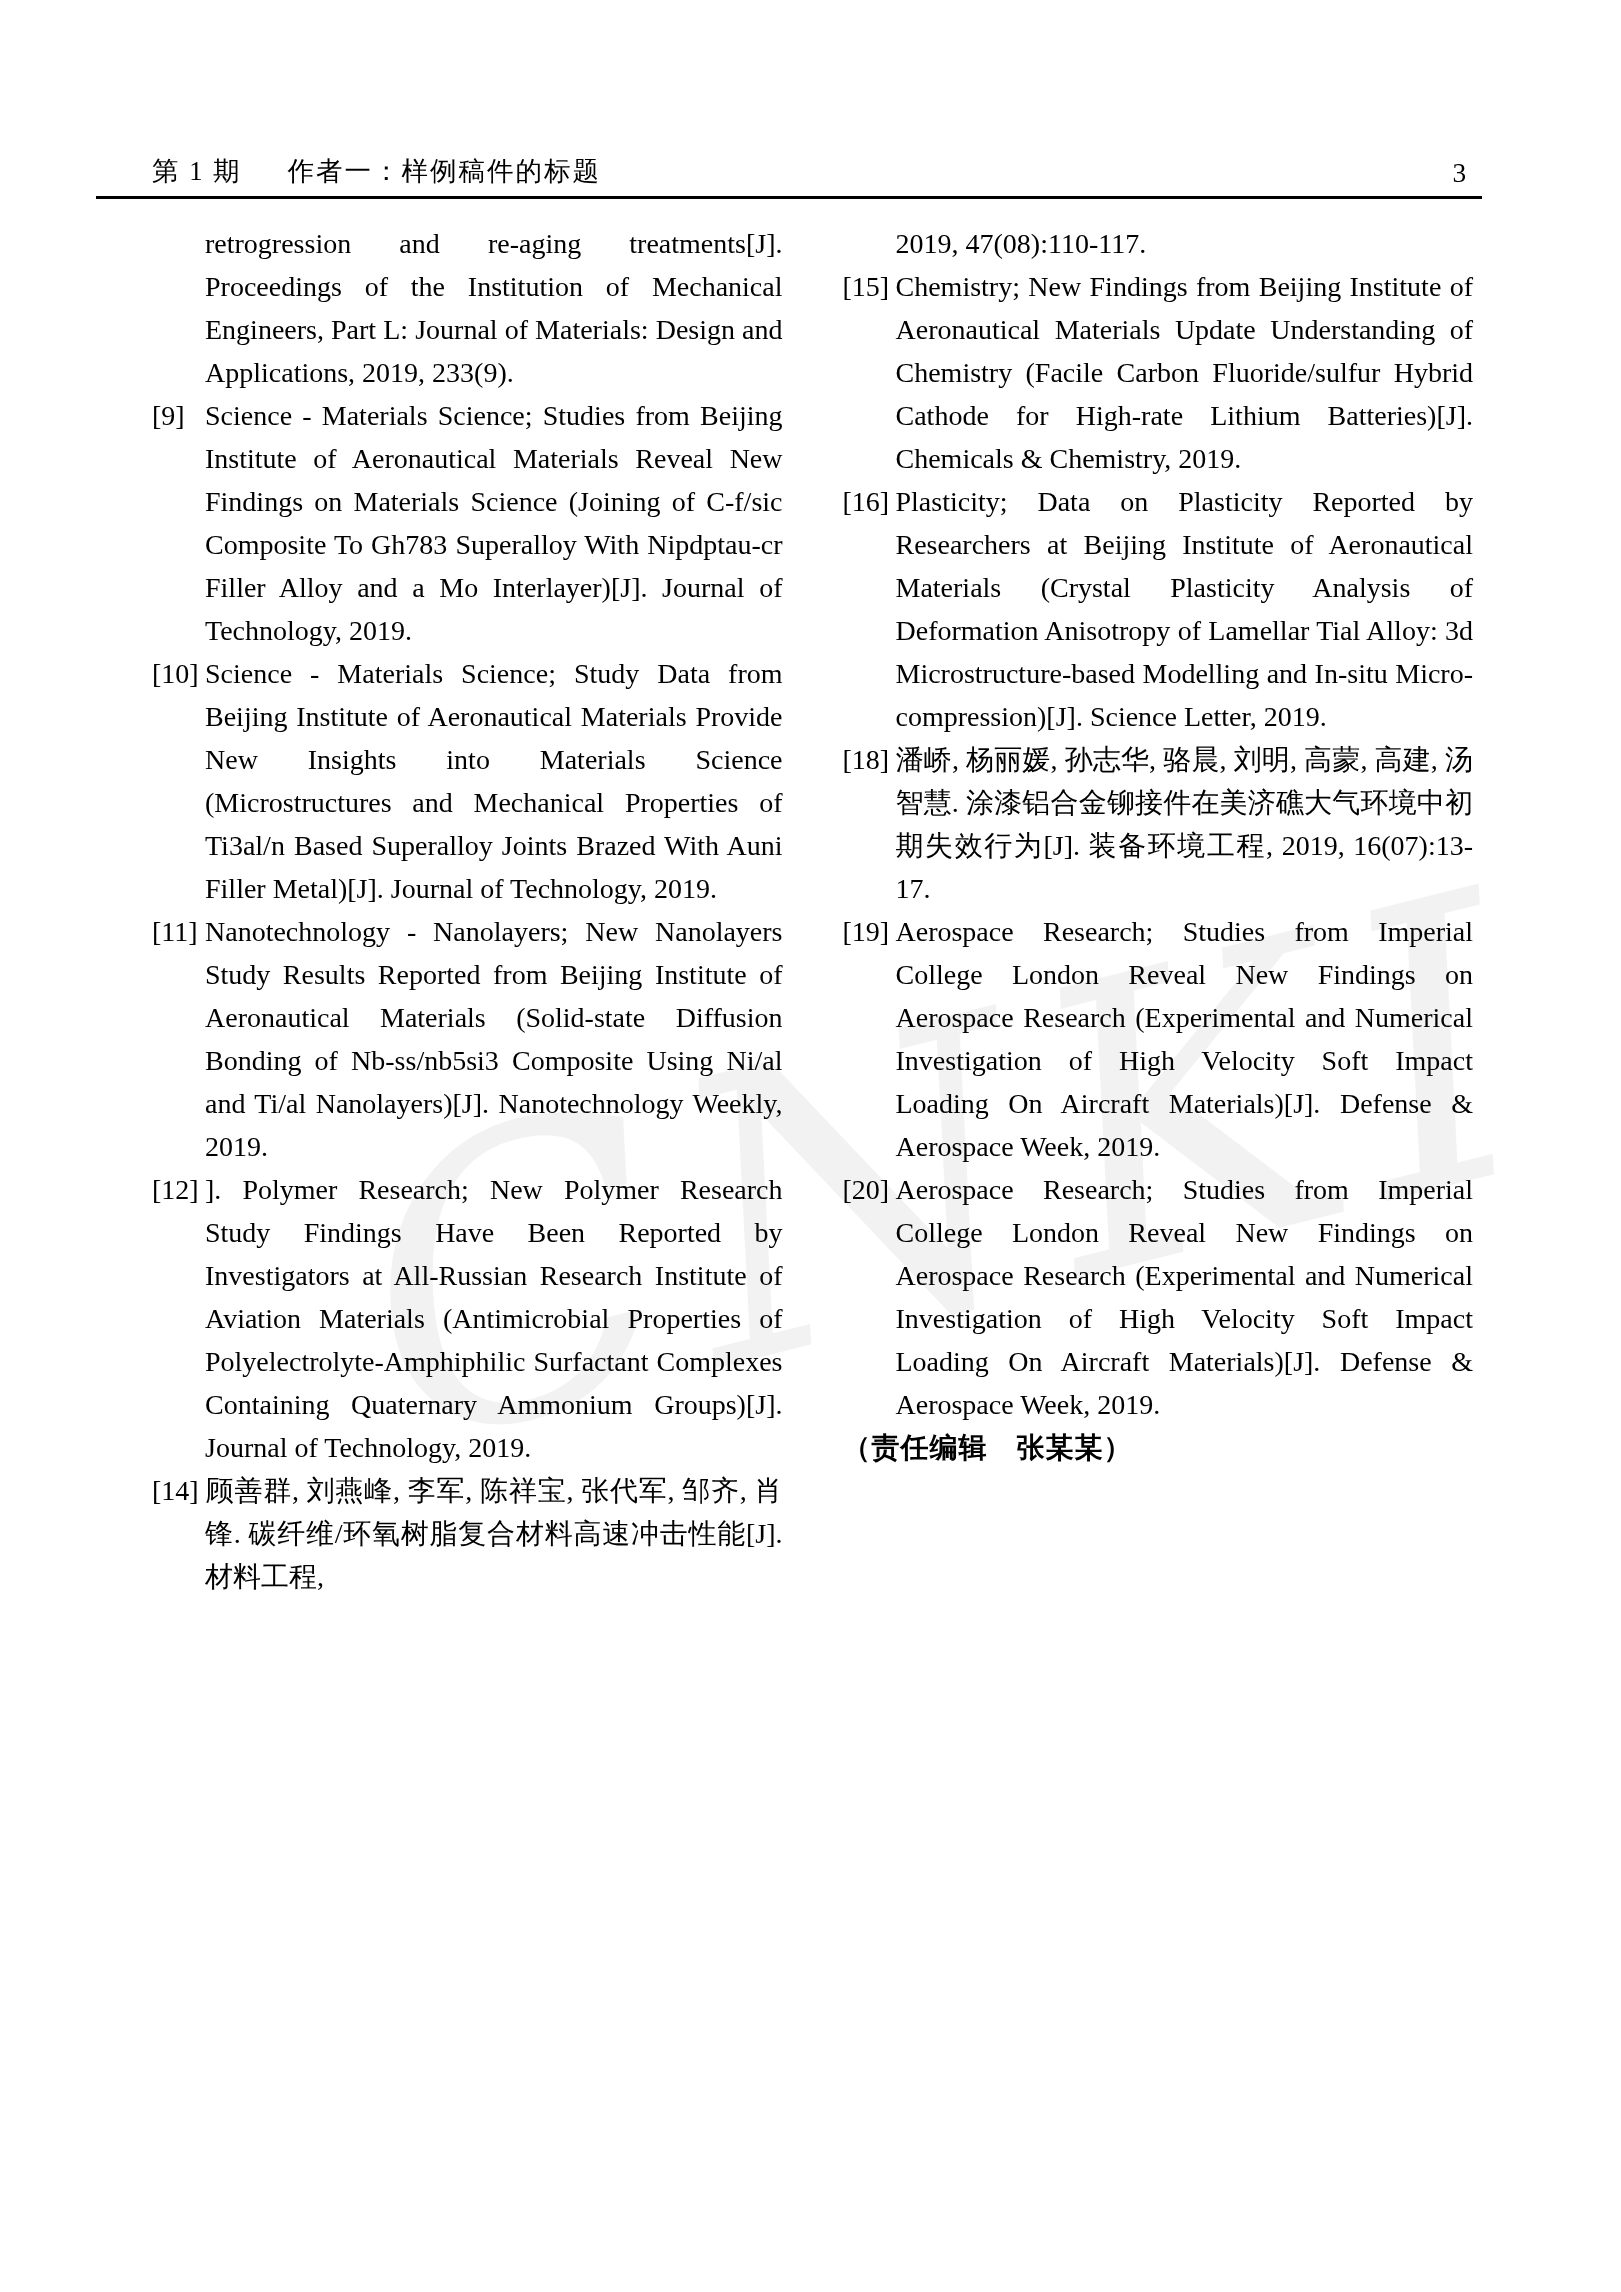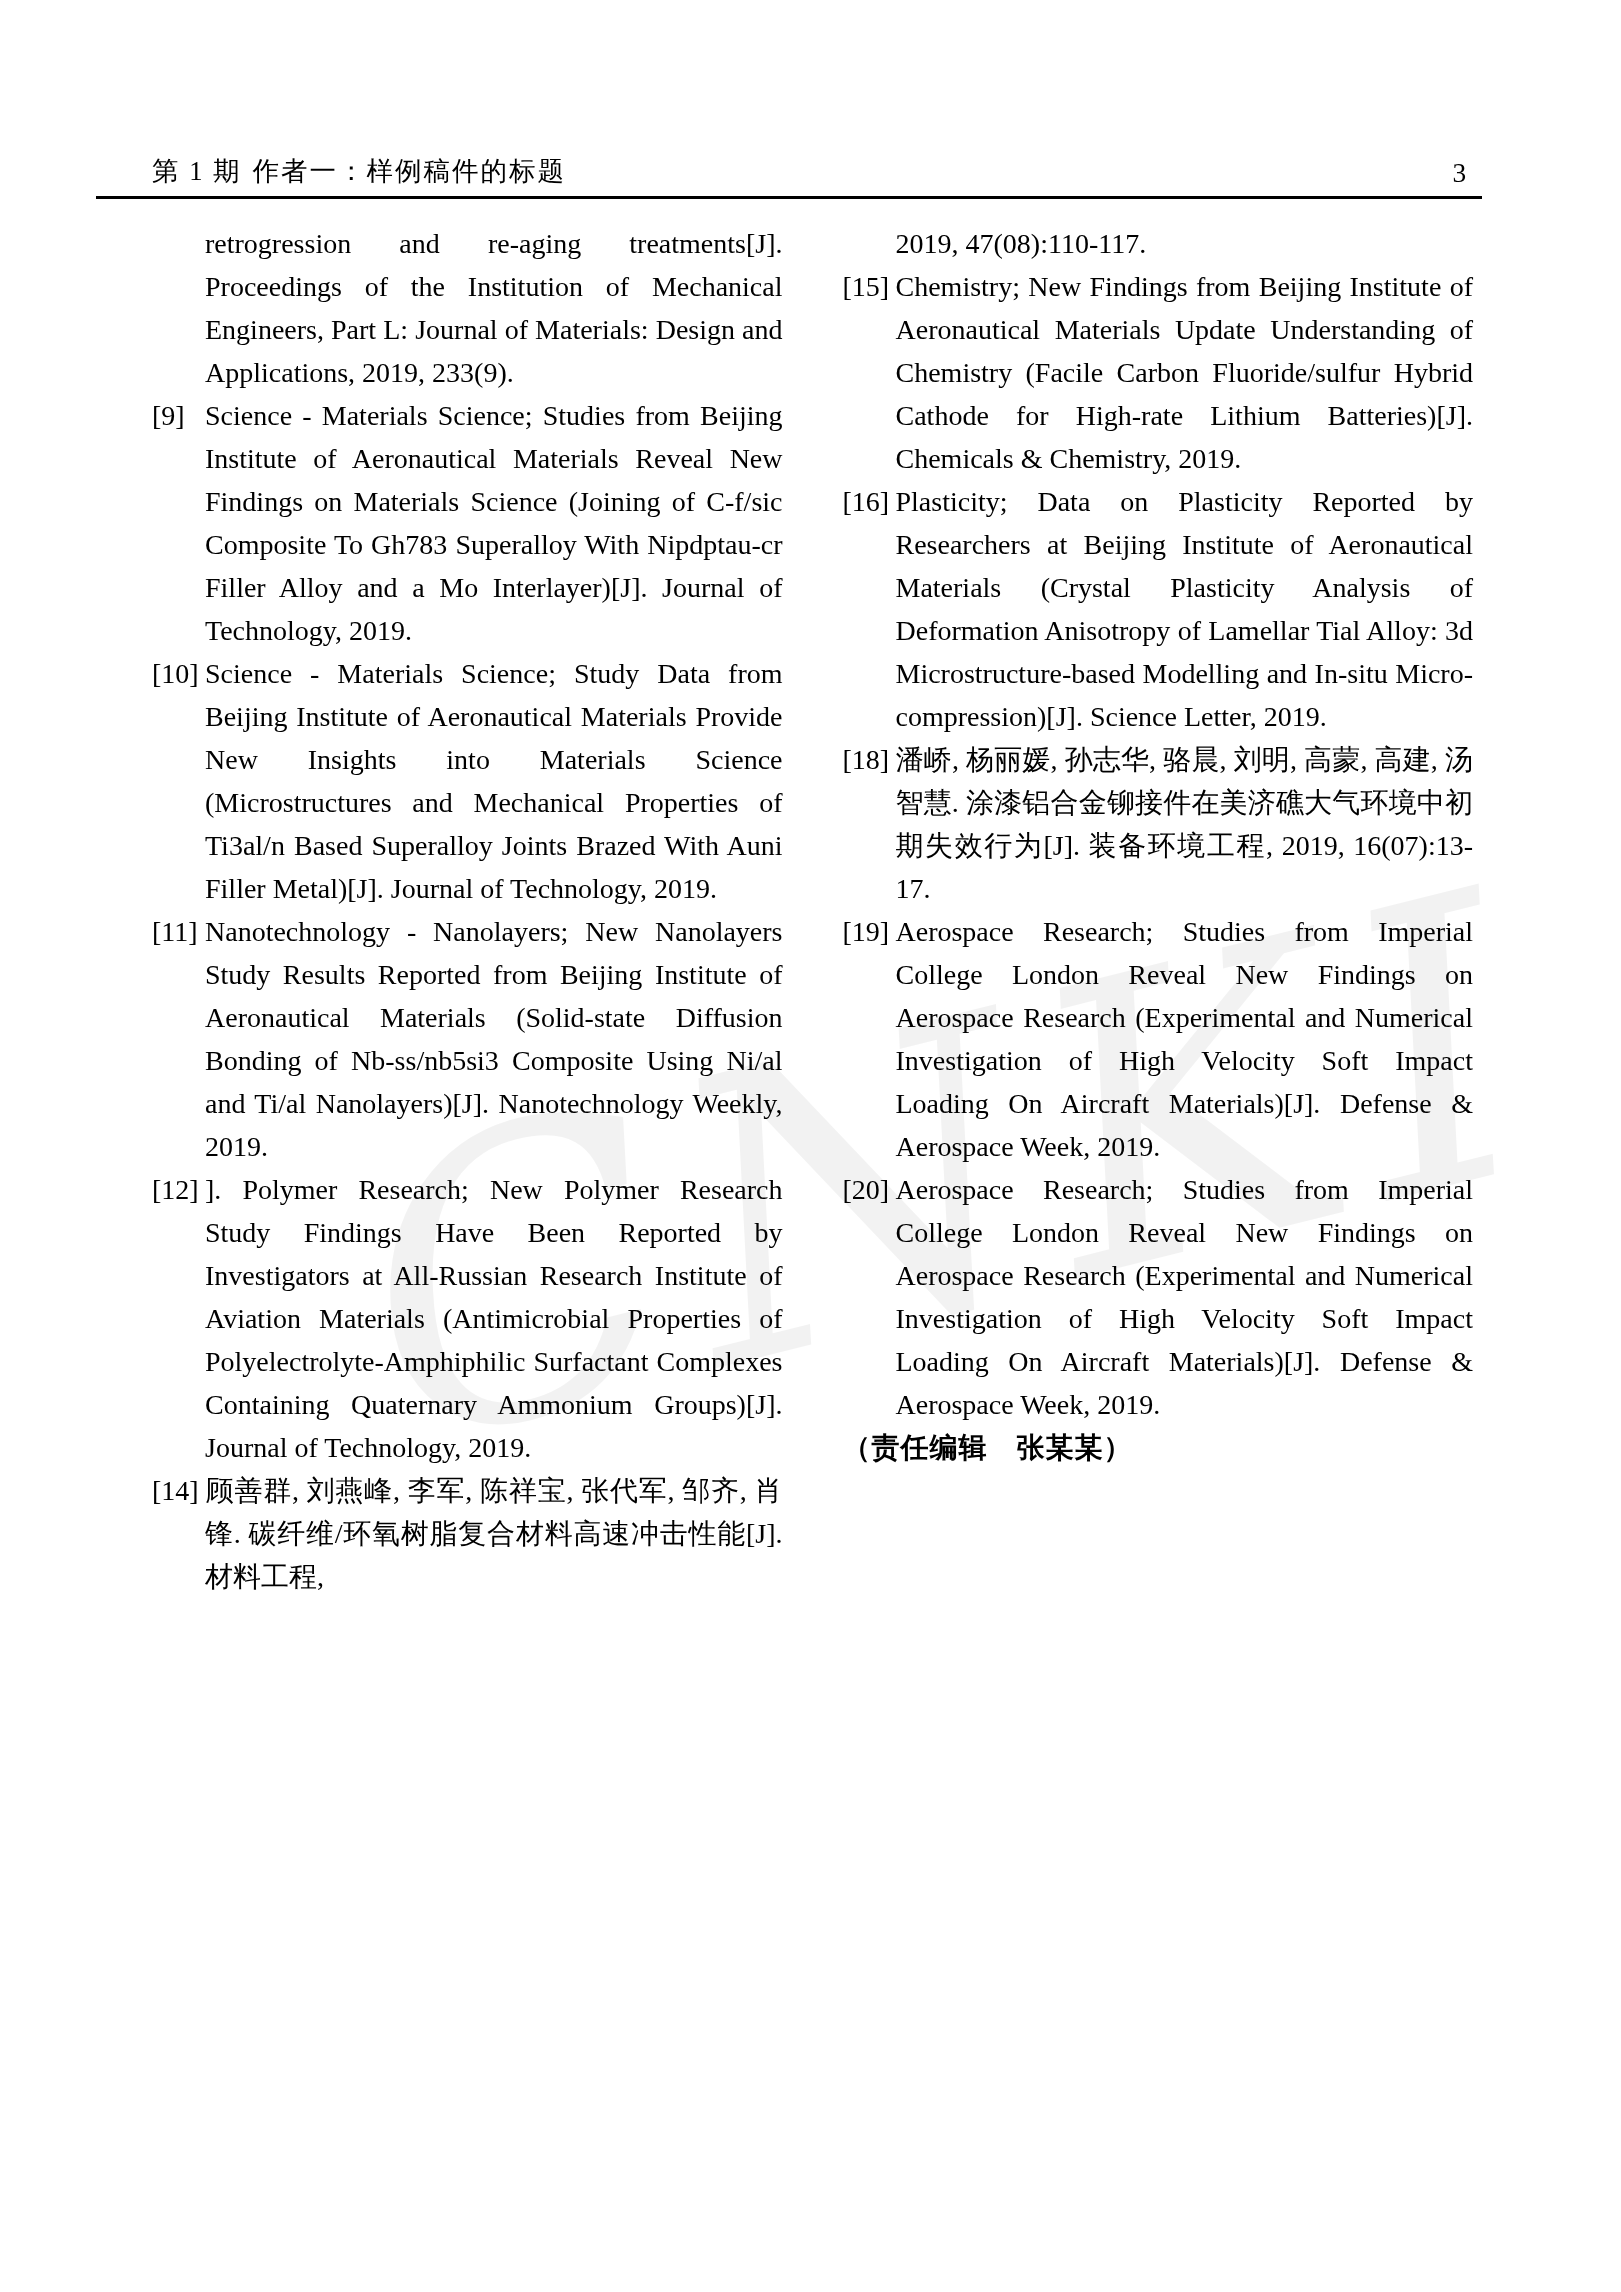--- a/index.html
+++ b/index.html
@@ -36,21 +36,21 @@
     width: 1386px;
     border-bottom: 3.9px solid #000000;
     padding-bottom: 6.9px;
     display: flex;
     justify-content: space-between;
     align-items: flex-end;
     font-size: 26.5px;
     z-index: 2;
   }
   .header-left { padding-left: 56px; letter-spacing: 2px; }
-  .header-issue { margin-right: 11px; }
+  .header-issue { margin-right: 46px; }
   .header-page-num { padding-right: 15.7px; font-size: 27.4px; letter-spacing: 0; }
 
   .columns {
     position: absolute;
     left: 152px;
     top: 222px;
     width: 1321px;
     display: flex;
     gap: 60px;
     z-index: 1;

